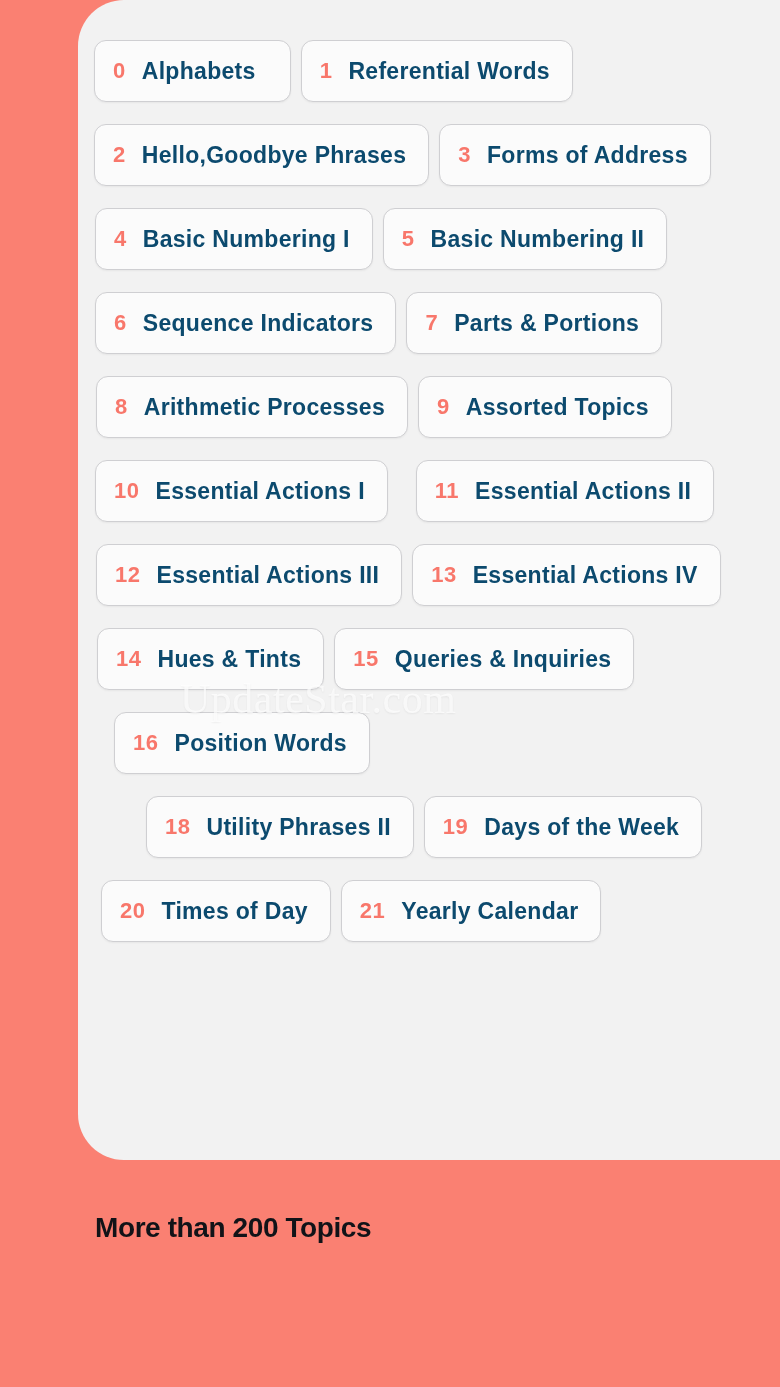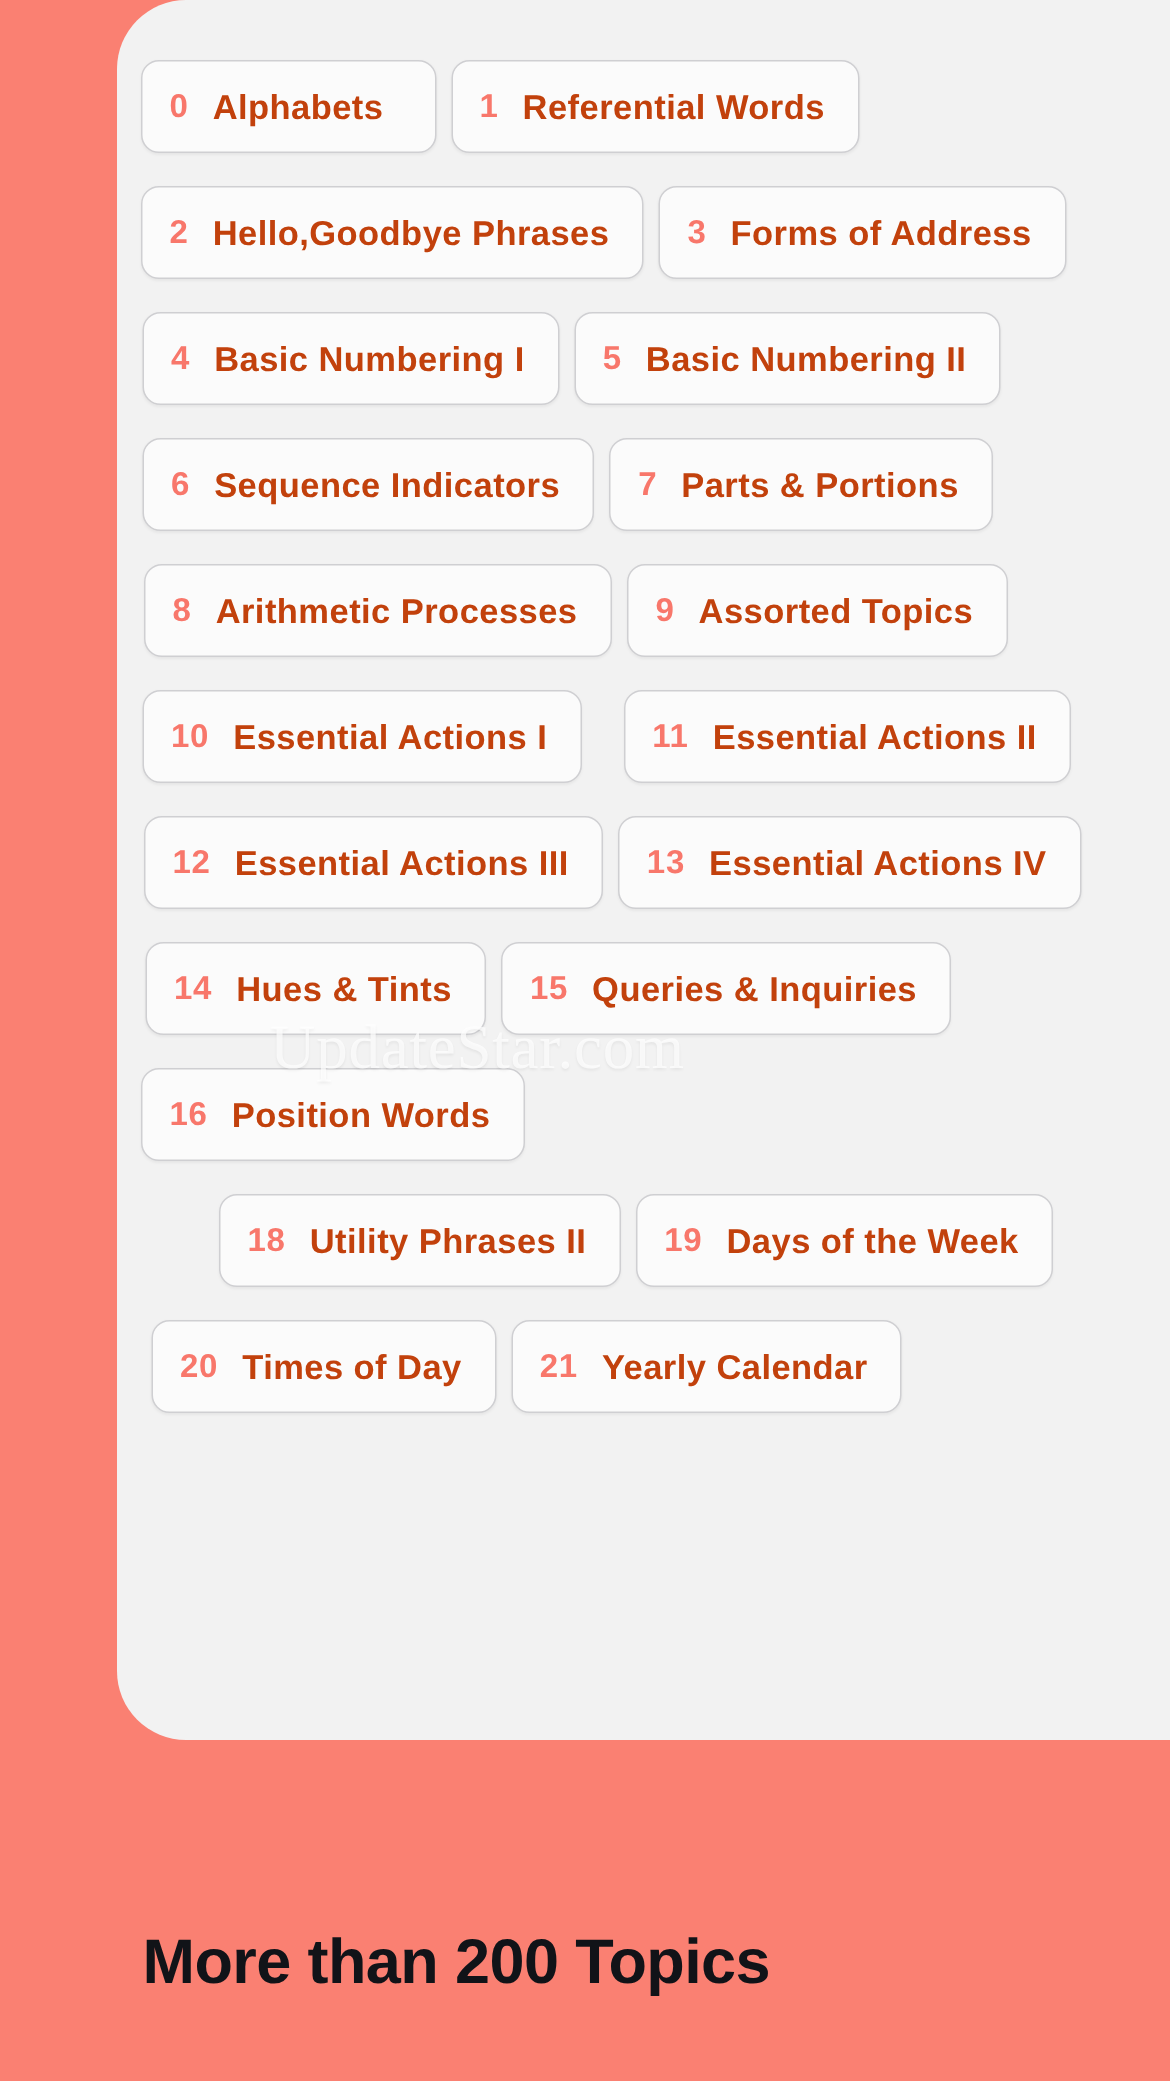--- a/index.html
+++ b/index.html
@@ -58,36 +58,36 @@
 
   .topic-index {
     color: #f8776b;
     font-size: 22px;
     font-weight: 600;
     margin-right: 16px;
     letter-spacing: 0.5px;
   }
 
   .topic-label {
-    color: #c2410c;
+    color: #0c4a6e;
     font-size: 23px;
     font-weight: 600;
     letter-spacing: 0.3px;
   }
 
   
   .row-0 .topic-chip:nth-child(1) { padding-right: 34px; }
   .row-1 { margin-left: 0; }
   .row-2 { margin-left: 1px; }
   .row-3 { margin-left: 1px; }
   .row-4 { margin-left: 2px; }
   .row-5 { margin-left: 1px; gap: 28px; }
   .row-6 { margin-left: 2px; align-items: flex-end; }
   .row-7 { margin-left: 3px; }
-  .row-8 { margin-left: 0; gap: 32px; }
+  .row-8 { margin-left: 20px; gap: 32px; }
   .row-9 { margin-left: 4px; padding-left: 48px; }
   .row-10 { margin-left: 7px; align-items: center; }
 
   
   #watermark {
     position: absolute;
     left: 180px;
     top: 675px;
     font-size: 42px;
     color: rgba(255,255,255,0.72);
@@ -95,22 +95,22 @@
     letter-spacing: 0.5px;
     pointer-events: none;
     text-shadow: 0 1px 2px rgba(0,0,0,0.06);
     font-family: Liberation Serif, serif;
   }
 
   
   #caption {
     position: absolute;
     left: 95px;
-    top: 1284px;
-    font-size: 42px;
+    top: 1212px;
+    font-size: 28px;
     font-weight: 700;
     color: #111318;
     letter-spacing: -0.4px;
   }
 </style>
 </head>
 <body>
 
 <div id="phone-panel">
   <div id="topic-list">

